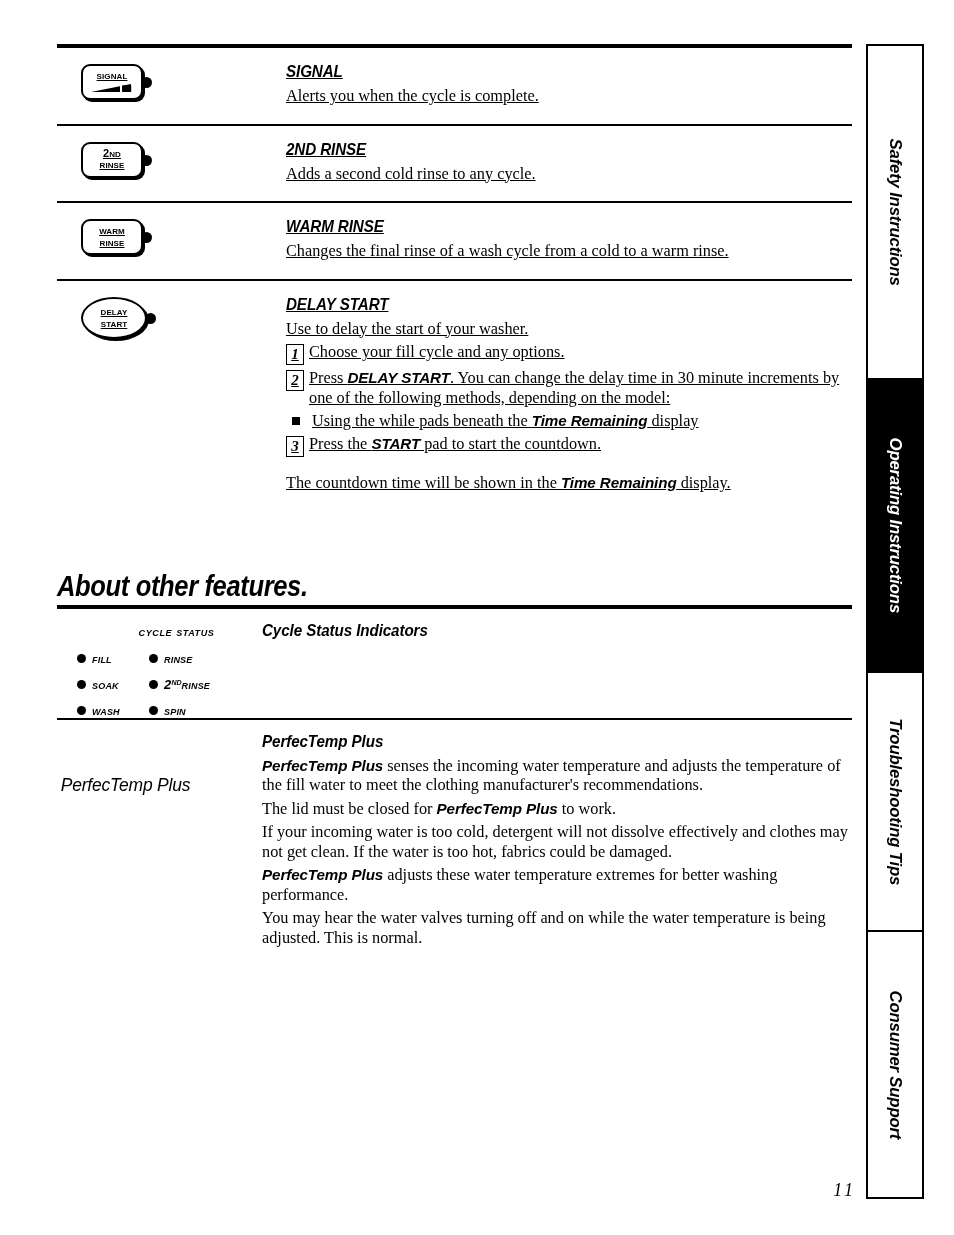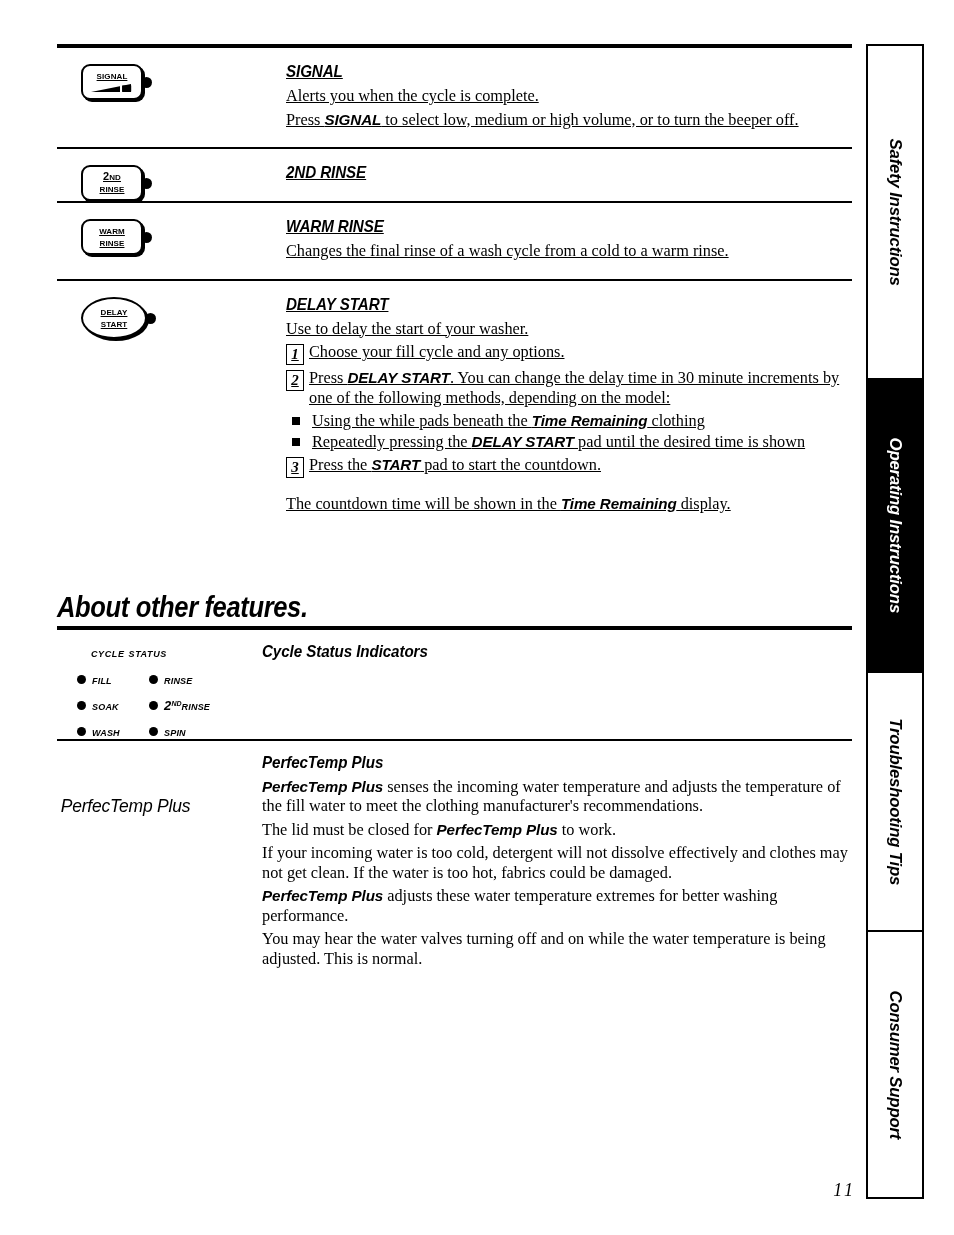--- a/index.html
+++ b/index.html
@@ -242,20 +242,21 @@
   .cycle-panel-title {
     font-family: "Liberation Sans Narrow", "Liberation Sans", sans-serif;
     font-weight: bold;
     font-style: italic;
     font-size: 12.5px;
     font-variant: small-caps;
     text-transform: lowercase;
     letter-spacing: 0.6px;
     margin-bottom: 12px;
     padding-left: 14px;
+    text-align: center;
   }
   .cycle-grid {
     display: grid;
     grid-template-columns: 64px auto;
     row-gap: 11px;
     column-gap: 8px;
   }
   .cycle-item {
     display: flex;
     align-items: center;
@@ -367,37 +368,37 @@
                 <rect x="31.2" y="1.5" width="9" height="6" fill="#000"></rect>
               </svg>
             </div>
           </div>
           <span class="pad-dot"></span>
         </div>
       </div>
       <div class="opt-body">
         <div class="opt-title">SIGNAL</div>
         <p class="body-text">Alerts you when the cycle is complete.</p>
-        <p class="body-text"><span>Press </span><b class="kw">SIGNAL</b><span> to select low, medium or high volume, or to turn the beeper off.</span></p>
       </div>
     </div>
     <div class="rule-thin"></div>
 
     <div class="opt-row">
       <div class="opt-icon-cell">
         <div class="btn-pad">
           <div class="pad-shape pad-rect">
             <div class="pad-label">2ND</div>
             <div class="pad-label">RINSE</div>
           </div>
           <span class="pad-dot"></span>
         </div>
       </div>
       <div class="opt-body">
         <div class="opt-title">2ND RINSE</div>
+        <p class="body-text">Adds a second cold rinse to any cycle.</p>
       </div>
     </div>
     <div class="rule-thin"></div>
 
     <div class="opt-row">
       <div class="opt-icon-cell">
         <div class="btn-pad">
           <div class="pad-shape pad-rect">
             <div class="pad-label">WARM</div>
             <div class="pad-label">RINSE</div>
@@ -430,22 +431,21 @@
           <div class="step-num">1</div>
           <div class="step-text">Choose your fill cycle and any options.</div>
         </div>
 
         <div class="step">
           <div class="step-num">2</div>
           <div class="step-text"><span>Press </span><b class="kw">DELAY START</b><span>. You can change the delay time in 30 minute increments by one of the following methods, depending on the model:</span></div>
         </div>
 
         <ul class="bullets">
-          <li><span>Using the while pads beneath the </span><b class="kw">Time Remaining</b><span> clothing</span></li>
-          <li><span>Repeatedly pressing the </span><b class="kw">DELAY START</b><span> pad until the desired time is shown</span></li>
+          <li><span>Using the while pads beneath the </span><b class="kw">Time Remaining</b><span> display</span></li>
         </ul>
 
         <div class="step">
           <div class="step-num">3</div>
           <div class="step-text"><span>Press the </span><b class="kw">START</b><span> pad to start the countdown.</span></div>
         </div>
 
         <p class="body-text trailing-note"><span>The countdown time will be shown in the </span><b class="kw">Time Remaining</b><span> display.</span></p>
       </div>
     </div>

